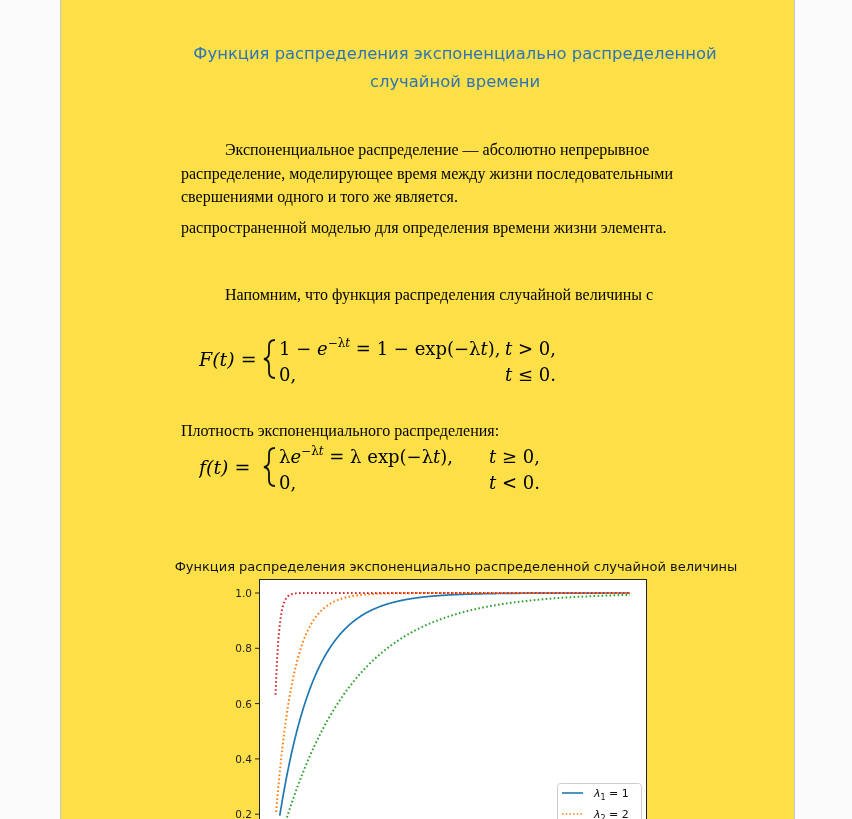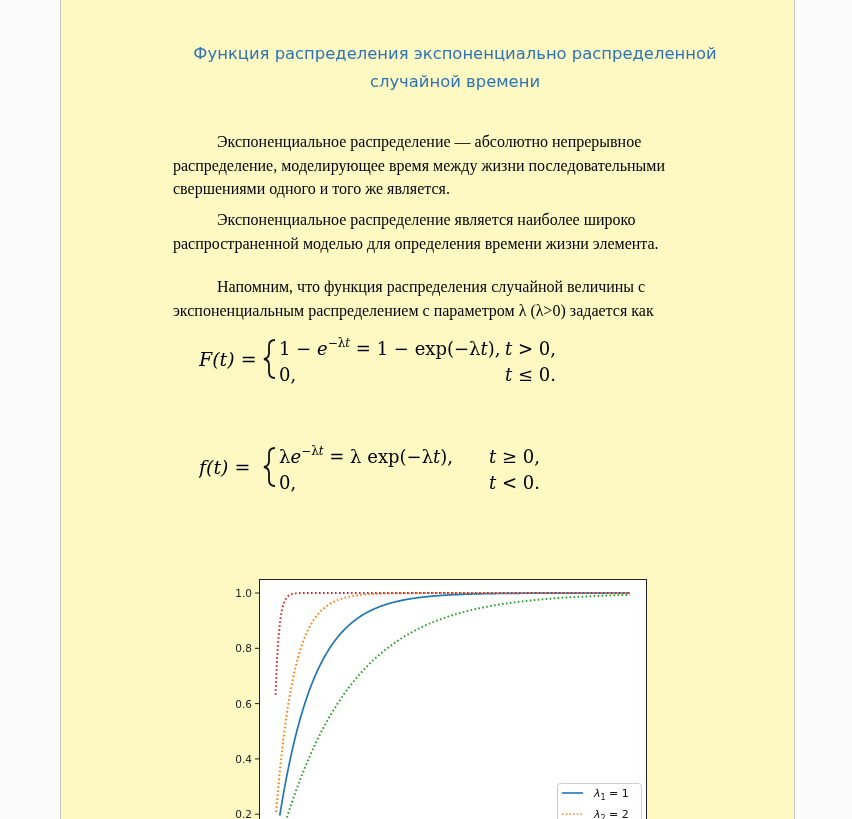--- a/index.html
+++ b/index.html
@@ -4,35 +4,35 @@
 <style>
   html, body { margin: 0; padding: 0; }
   body {
     width: 852px; height: 819px; overflow: hidden;
     background: #fbfbfb;
     position: relative;
     font-family: "Liberation Serif", serif;
   }
   .page {
     position: absolute; left: 60px; top: 0; width: 733px; height: 819px;
-    background: #fef9c3;
+    background: #fde047;
     border-left: 1px solid #c6c6c6;
     border-right: 1px solid #c6c6c6;
   }
   .title {
     position: absolute; left: 104px; width: 580px; top: 40px;
     text-align: center;
     font-family: "DejaVu Sans", sans-serif;
     color: #2e74b5;
     font-size: 16.4px; line-height: 28px;
   }
   .para {
     position: absolute; left: 104px; width: 540px;
     font-size: 16px; line-height: 23.5px; color: #000;
-    margin: 8px;
+    margin: 16px;
   }
   .para .indent { display: inline-block; width: 44px; }
   .formula {
     position: absolute; left: 138px;
     font-family: "DejaVu Serif", serif; color: #111;
   }
   .formula svg text { font-family: "DejaVu Serif", serif; }
   .chart-title {
     position: absolute; left: 100px; width: 590px; top: 559px;
     text-align: center;
@@ -50,52 +50,52 @@
     <div>случайной времени</div>
   </div>
 
   <div class="para" style="top:122px">
     <div><span class="indent"></span><span>Экспоненциальное распределение — абсолютно непрерывное</span></div>
     <div>распределение, моделирующее время между жизни последовательными</div>
     <div>свершениями одного и того же является.</div>
   </div>
 
   <div class="para" style="top:200px">
-    <div><span class="indent"></span><span>Экспоненциальное распределение является наиболее широко</span></div>
     <div>распространенной моделью для определения времени жизни элемента.</div>
   </div>
 
   <div class="para" style="top:267px">
     <div><span class="indent"></span><span>Напомним, что функция распределения случайной величины с</span></div>
-    <div>экспоненциальным распределением с параметром λ (λ&gt;0) задается как</div>
   </div>
 
   <div class="formula" style="top:330px">
     <svg width="380" height="60" viewBox="0 0 380 60">
       <text x="0" y="36" font-size="19" font-style="italic">F(t) =</text>
       <path d="M76 10 q-6 0 -6 6 v7 q0 5 -5 6 q5 1 5 6 v7 q0 6 6 6" fill="none" stroke="#111" stroke-width="1.8"></path>
       <text x="80" y="25" font-size="18">1 − <tspan font-style="italic">e</tspan><tspan font-size="12" dy="-8">−λ<tspan font-style="italic">t</tspan></tspan><tspan dy="8"> = 1 − exp(−λ<tspan font-style="italic">t</tspan>),</tspan></text>
       <text x="306" y="25" font-size="18"><tspan font-style="italic">t</tspan> &gt; 0,</text>
       <text x="80" y="51" font-size="18">0,</text>
       <text x="306" y="51" font-size="18"><tspan font-style="italic">t</tspan> ≤ 0.</text>
     </svg>
   </div>
 
+  <div class="para" style="top:403px">Плотность экспоненциального распределения:</div>
 
   <div class="formula" style="top:438px">
     <svg width="380" height="60" viewBox="0 0 380 60">
       <text x="0" y="36" font-size="19" font-style="italic">f(t) =</text>
       <path d="M76 10 q-6 0 -6 6 v7 q0 5 -5 6 q5 1 5 6 v7 q0 6 6 6" fill="none" stroke="#111" stroke-width="1.8"></path>
       <text x="80" y="25" font-size="18">λ<tspan font-style="italic">e</tspan><tspan font-size="12" dy="-8">−λ<tspan font-style="italic">t</tspan></tspan><tspan dy="8"> = λ exp(−λ<tspan font-style="italic">t</tspan>),</tspan></text>
       <text x="290" y="25" font-size="18"><tspan font-style="italic">t</tspan> ≥ 0,</text>
       <text x="80" y="51" font-size="18">0,</text>
       <text x="290" y="51" font-size="18"><tspan font-style="italic">t</tspan> &lt; 0.</text>
     </svg>
   </div>
 
+  <div class="chart-title">Функция распределения экспоненциально распределенной случайной величины</div>
 </div>
 
 <svg class="chart" width="852" height="819" viewBox="0 0 852 819">
   <rect x="259.5" y="579.5" width="387" height="260" fill="#fff" stroke="#222" stroke-width="1"></rect>
   <g id="yticks">
       <line x1="255" x2="259.5" y1="593" y2="593" stroke="#222"></line>
       <text x="252" y="597" text-anchor="end" font-size="10.5" font-family="DejaVu Sans, sans-serif" fill="#222">1.0</text>
       <line x1="255" x2="259.5" y1="648.3" y2="648.3" stroke="#222"></line>
       <text x="252" y="652.3" text-anchor="end" font-size="10.5" font-family="DejaVu Sans, sans-serif" fill="#222">0.8</text>
       <line x1="255" x2="259.5" y1="703.6" y2="703.6" stroke="#222"></line>

